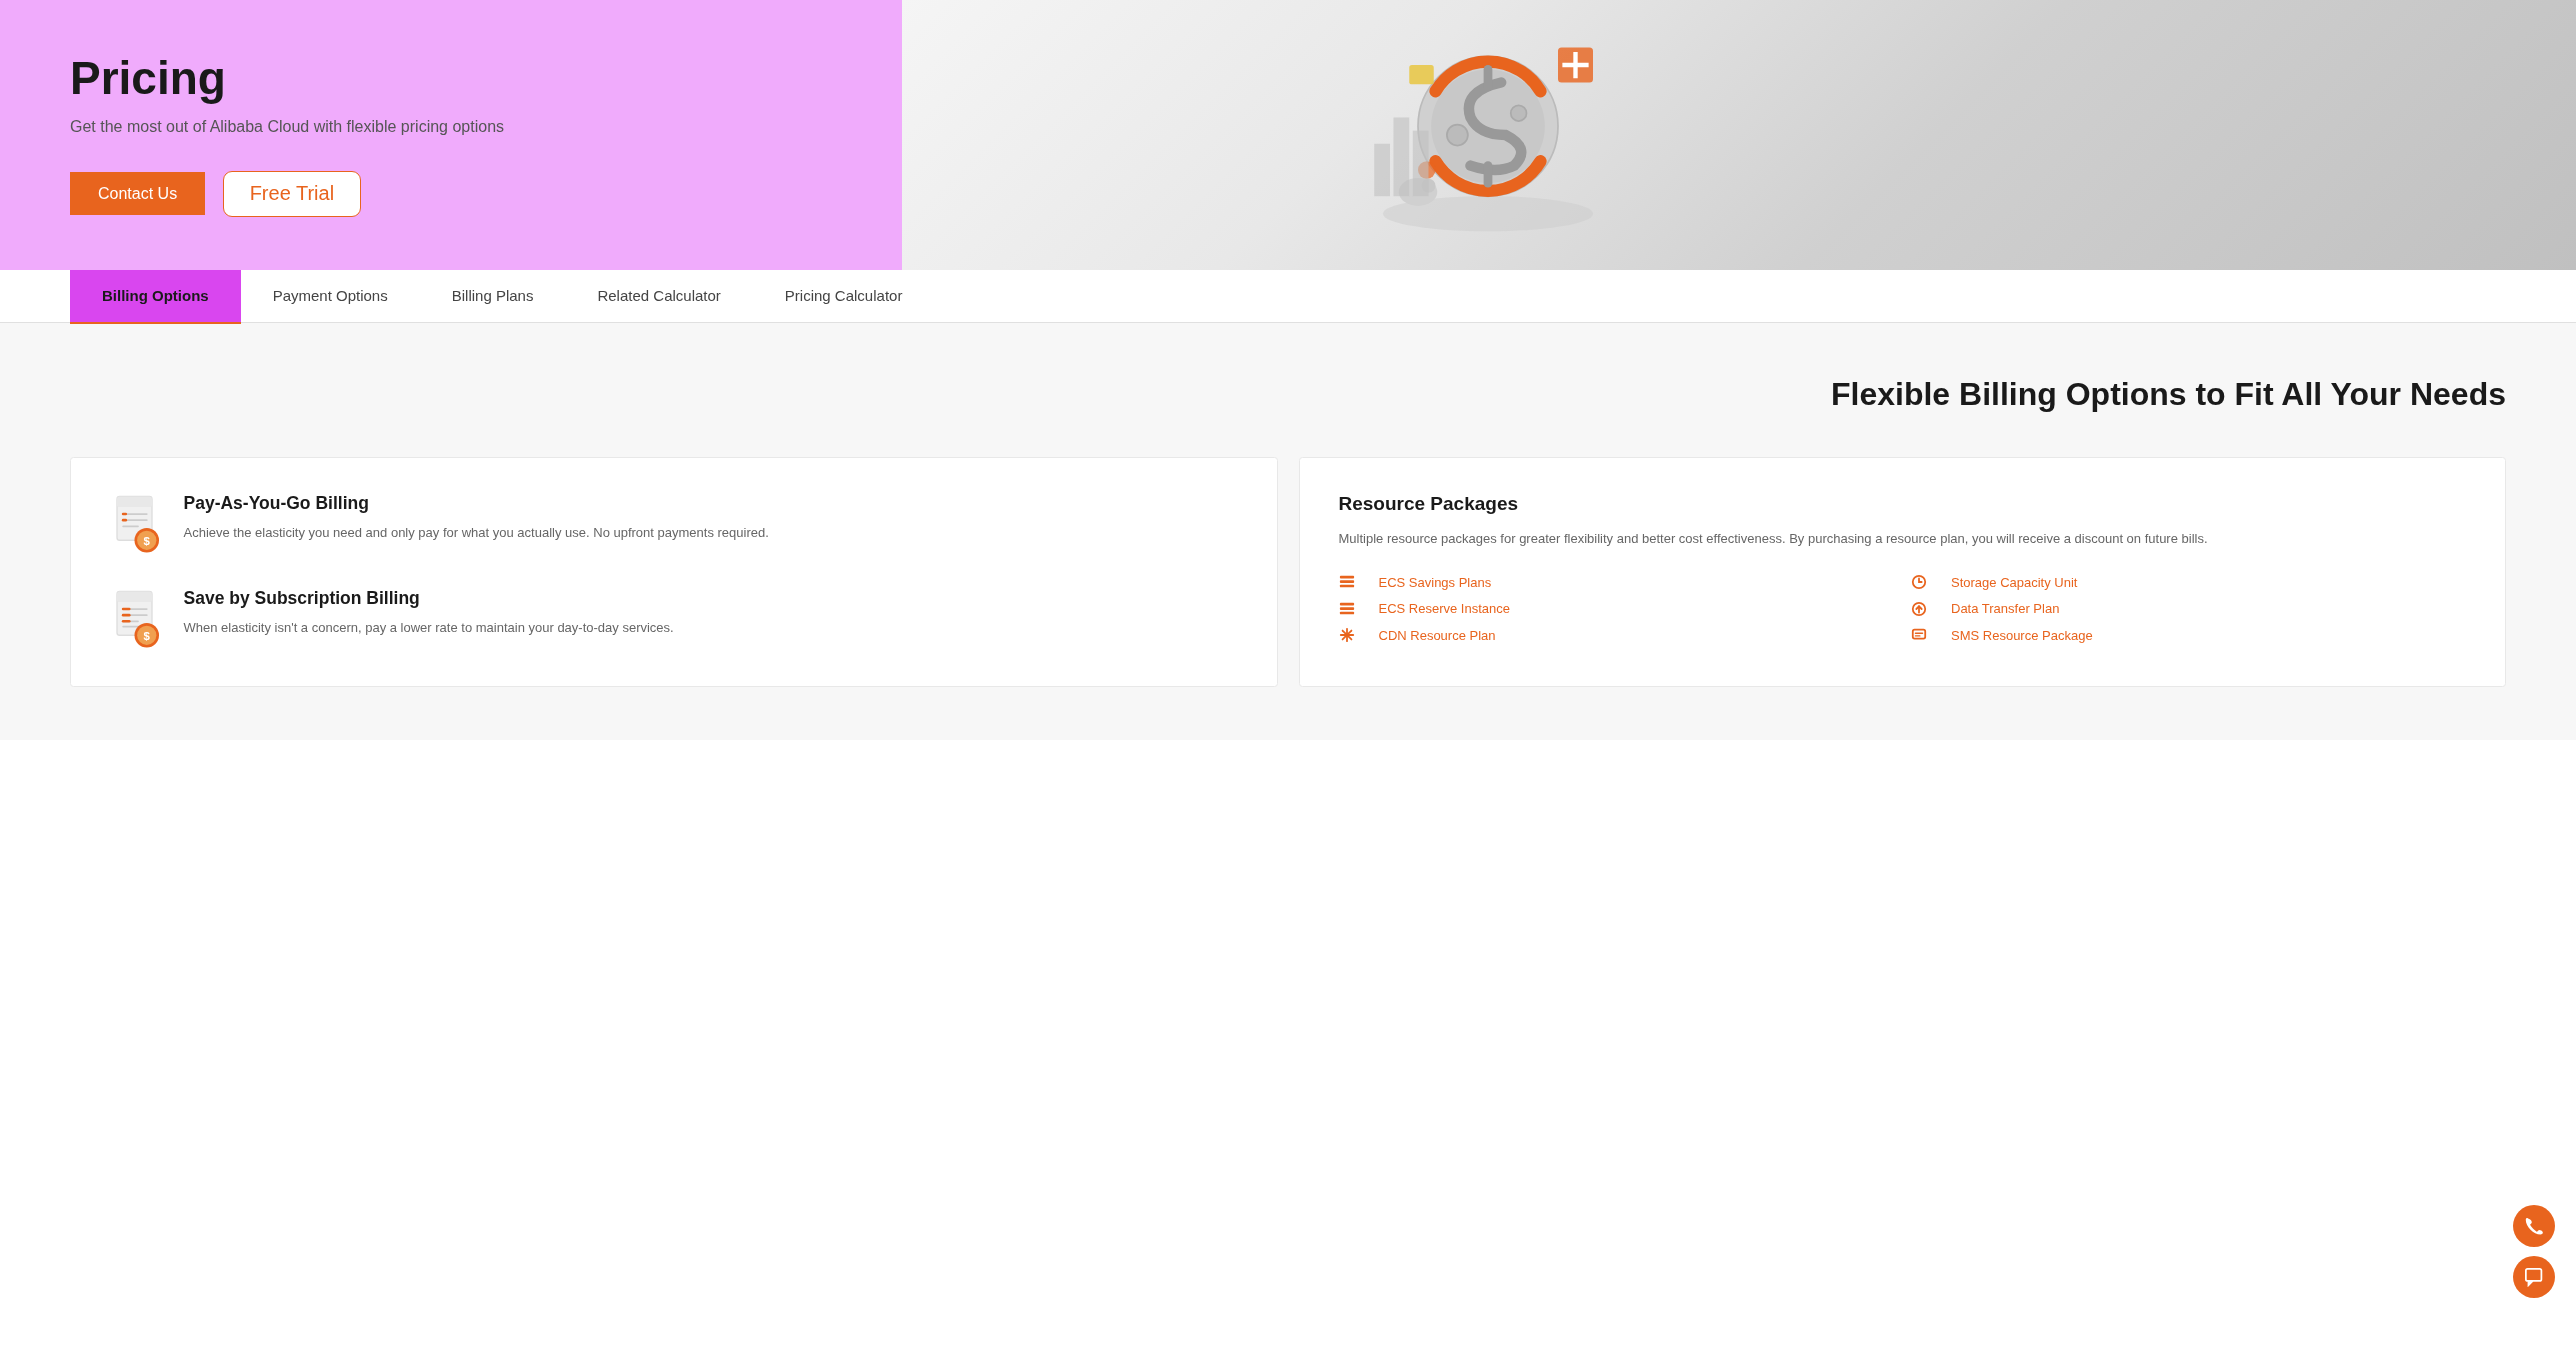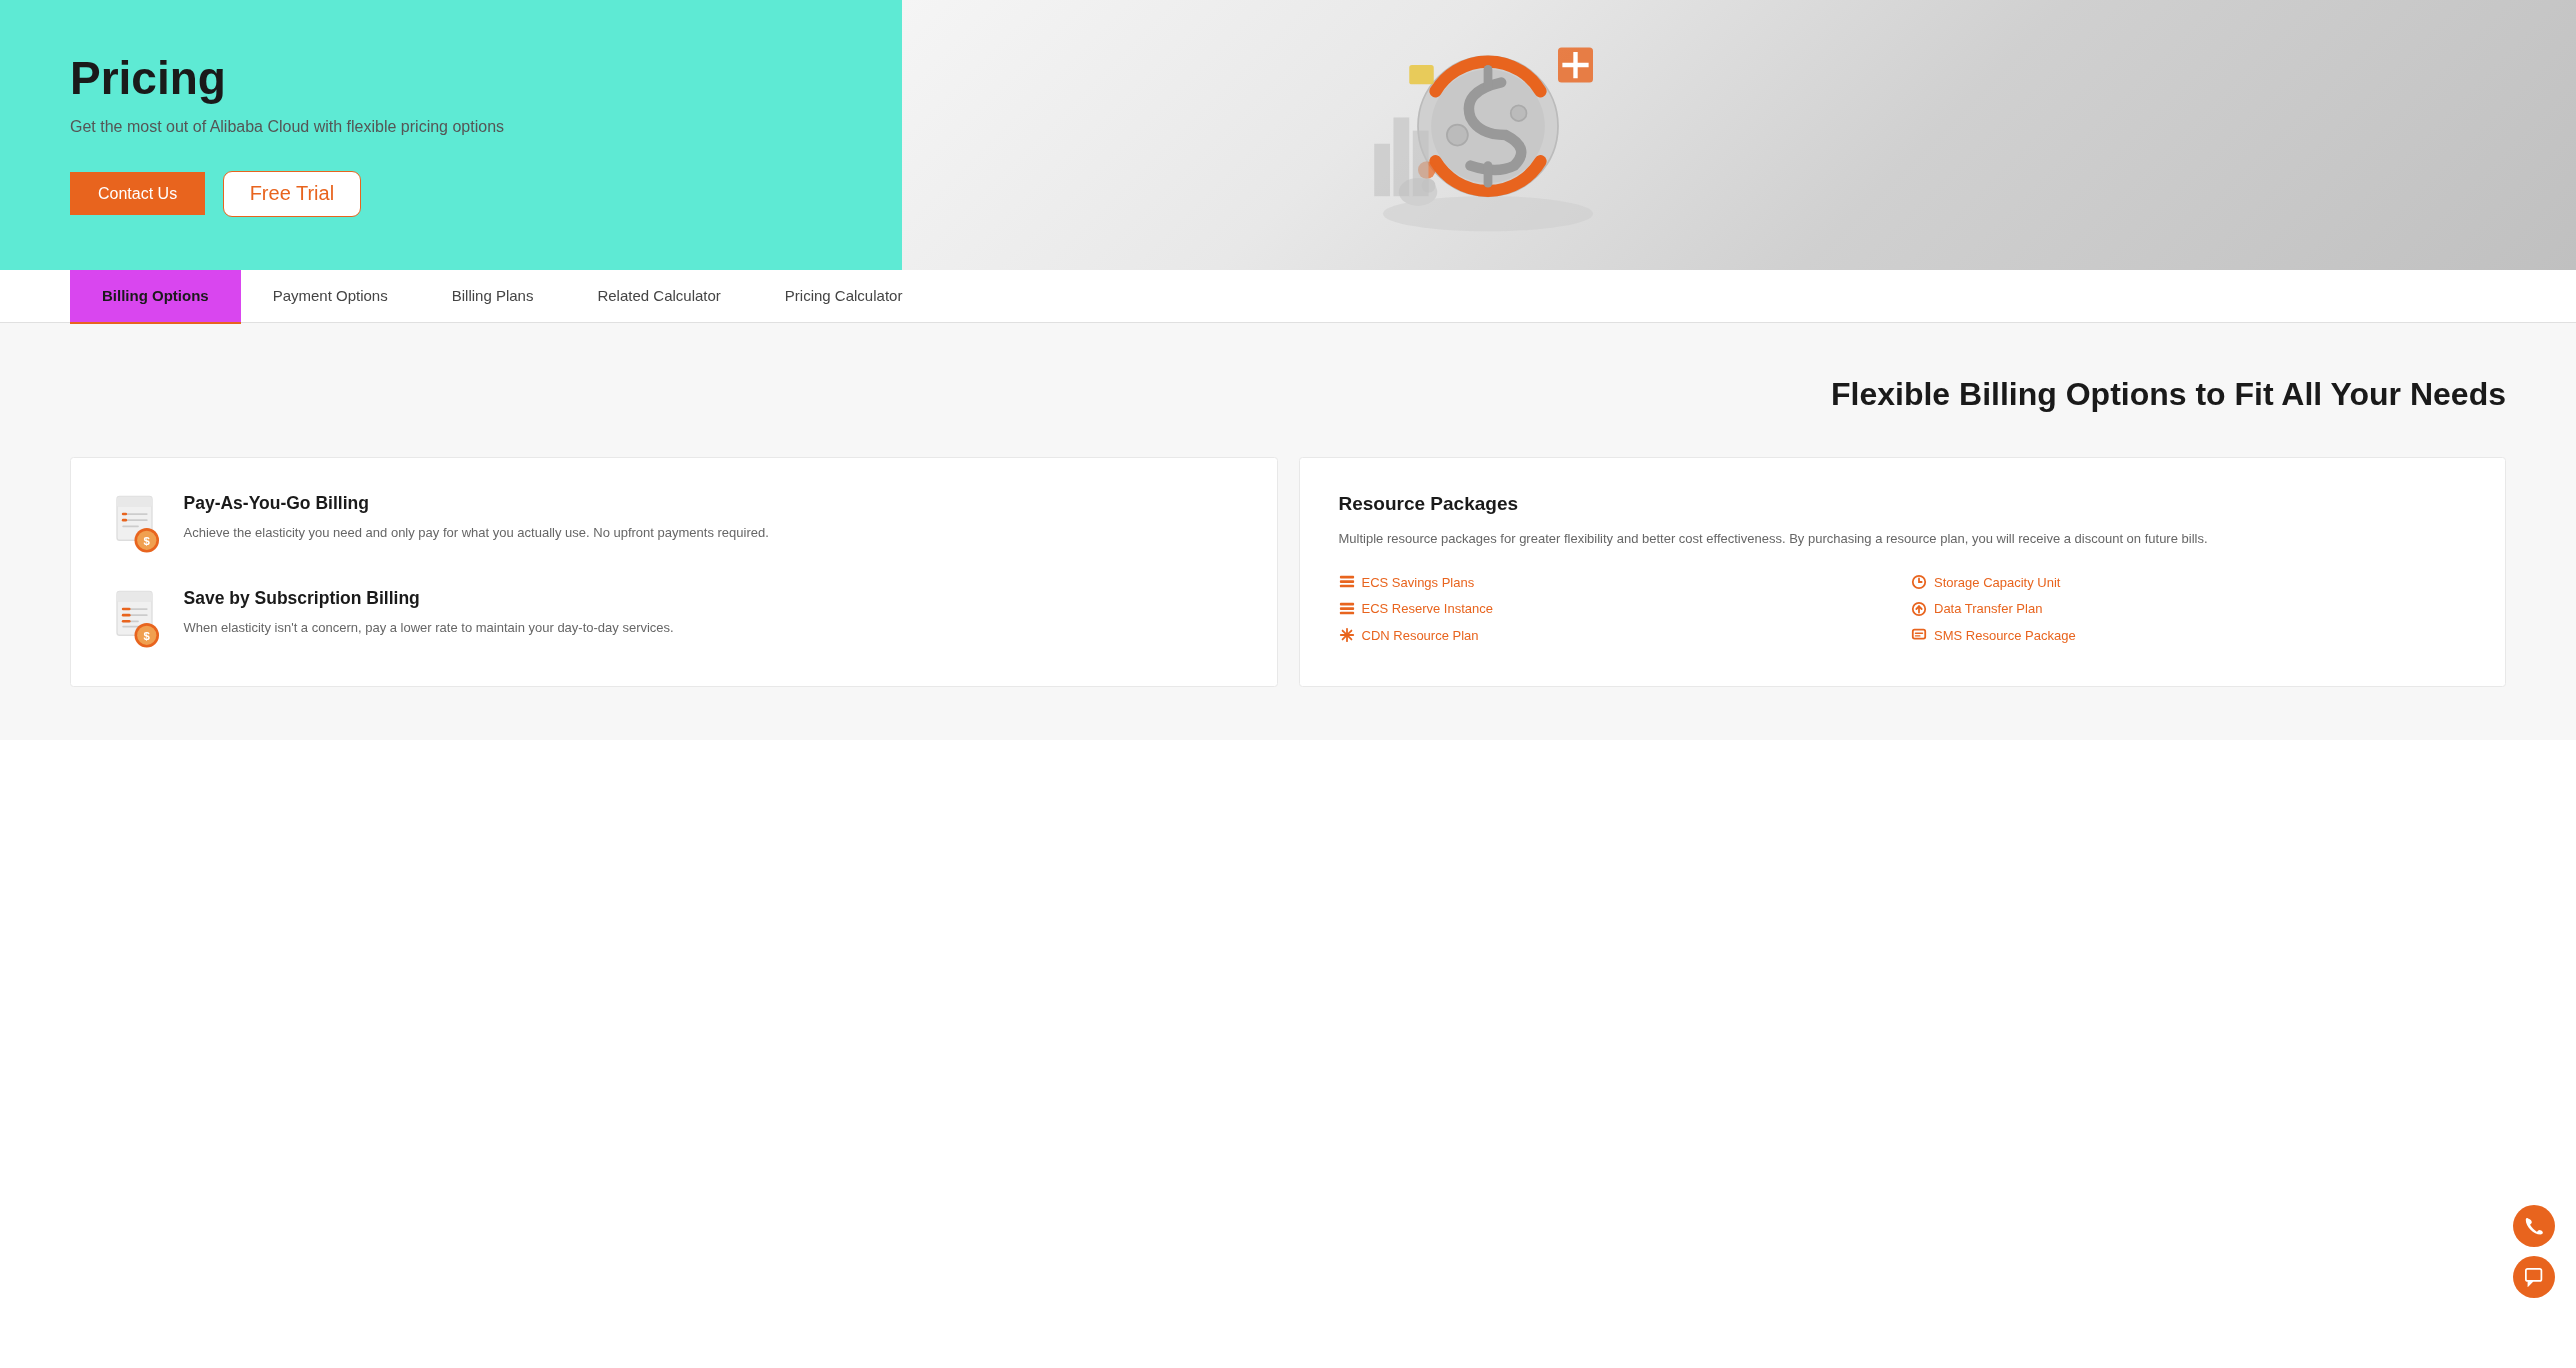--- a/index.html
+++ b/index.html
@@ -2,21 +2,21 @@
 <html style="font-size:14px"><head>
   <meta charset="utf-8">
   <style>
     * { margin: 0; padding: 0; box-sizing: border-box; }
     body { font-family: -apple-system, BlinkMacSystemFont, 'Segoe UI', Arial, sans-serif; background: #fff; color: #333; }
 
     
     .hero {
       position: relative;
       padding: 53px 70px 53px 70px;
-      background: #5eead4;
+      background: #f0abfc;
       overflow: hidden;
       min-height: 263px;
     }
     .hero-content {
       position: relative;
       z-index: 2;
       max-width: 438px;
     }
     .hero-title {
       font-size: 46px;
@@ -173,21 +173,21 @@
       margin-bottom: 24.5px;
     }
     .resource-links {
       display: grid;
       grid-template-columns: 1fr 1fr;
       gap: 10.5px 17.5px;
     }
     .resource-link {
       display: flex;
       align-items: center;
-      gap: 7px;
+      gap: 24px;
       font-size: 13px;
       color: #e8641e;
       cursor: pointer;
     }
     .resource-link-icon {
       width: 16px;
       height: 16px;
       flex-shrink: 0;
     }
 

